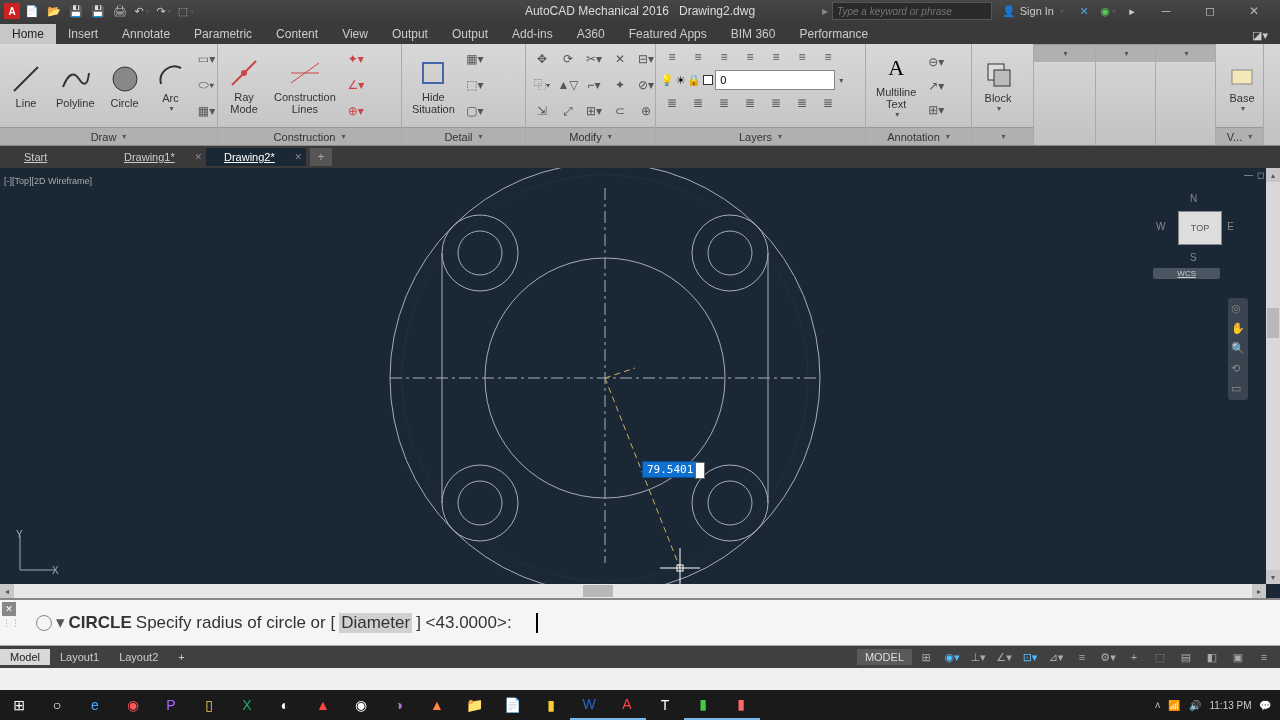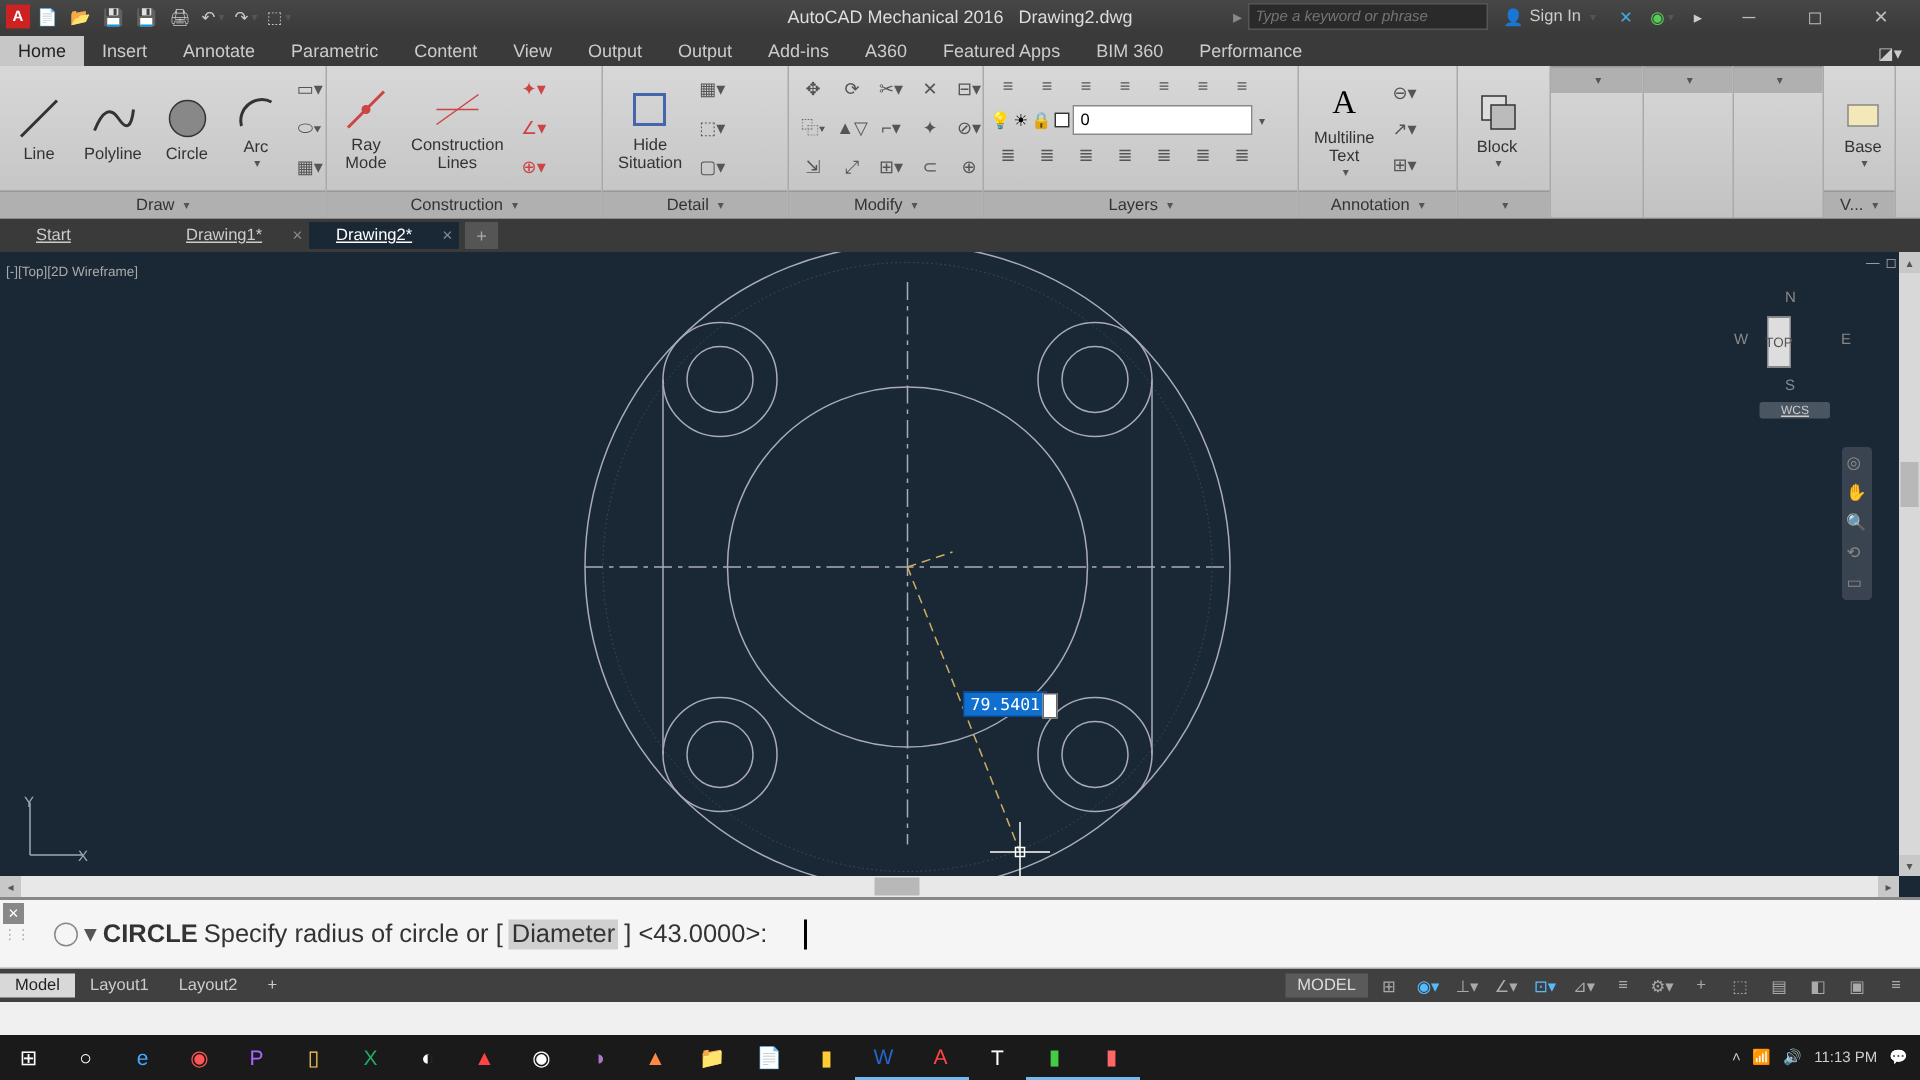--- a/index.html
+++ b/index.html
@@ -40,23 +40,23 @@
 .ftab.active { background: #1a2836; color: #fff; }
 .ftab .close { position: absolute; right: 4px; top: 4px; font-size: 9px; color: #888; }
 .ftab-add { width: 22px; height: 18px; background: #555; color: #aaa; font-size: 12px; display: flex; align-items: center; justify-content: center; margin-left: 4px; cursor: pointer; }
 
 
 .canvas-wrap { position: relative; height: 430px; background: #1a2836; overflow: hidden; }
 .view-label { position: absolute; top: 8px; left: 4px; color: #aaa; font-size: 9px; }
 .view-ctrl { position: absolute; top: 2px; right: 4px; color: #aaa; font-size: 9px; display: flex; gap: 4px; }
 .canvas-svg { position: absolute; top: 0; left: 0; }
 .viewcube { position: absolute; top: 25px; right: 50px; width: 70px; height: 70px; }
-.viewcube-top { width: 16px; height: 34px; background: #ddd; border: 1px solid #888; position: absolute; top: 18px; left: 18px; display: flex; align-items: center; justify-content: center; font-size: 9px; color: #555; }
+.viewcube-top { width: 44px; height: 34px; background: #ddd; border: 1px solid #888; position: absolute; top: 18px; left: 18px; display: flex; align-items: center; justify-content: center; font-size: 9px; color: #555; }
 .viewcube-dir { position: absolute; color: #888; font-size: 10px; }
-.wcs { position: absolute; top: 100px; right: 60px; background: #4a5562; color: #ccc; font-size: 8px; padding: 1px 14px; border-radius: 2px; text-decoration: underline; }
+.wcs { position: absolute; top: 100px; right: 60px; background: #4a5562; color: #ccc; font-size: 8px; padding: 1px 24px; border-radius: 2px; text-decoration: underline; }
 .nav-bar { position: absolute; top: 130px; right: 32px; width: 20px; background: #3a4450; border-radius: 3px; padding: 4px 0; display: flex; flex-direction: column; gap: 6px; align-items: center; }
 .nav-bar div { width: 14px; height: 14px; color: #888; font-size: 11px; }
 .ucs-icon { position: absolute; bottom: 18px; left: 10px; }
 .hscroll { position: absolute; bottom: 0; left: 0; right: 14px; height: 14px; background: #d8d8d8; display: flex; }
 .hscroll-track { flex: 1; background: #e8e8e8; position: relative; }
 .hscroll-thumb { position: absolute; left: 46%; width: 30px; height: 12px; top: 1px; background: #b8b8b8; }
 .vscroll { position: absolute; top: 0; right: 0; bottom: 14px; width: 14px; background: #d8d8d8; }
 .vscroll-arrow, .hscroll-arrow { width: 14px; height: 14px; background: #c8c8c8; font-size: 8px; display: flex; align-items: center; justify-content: center; color: #555; }
 
 

